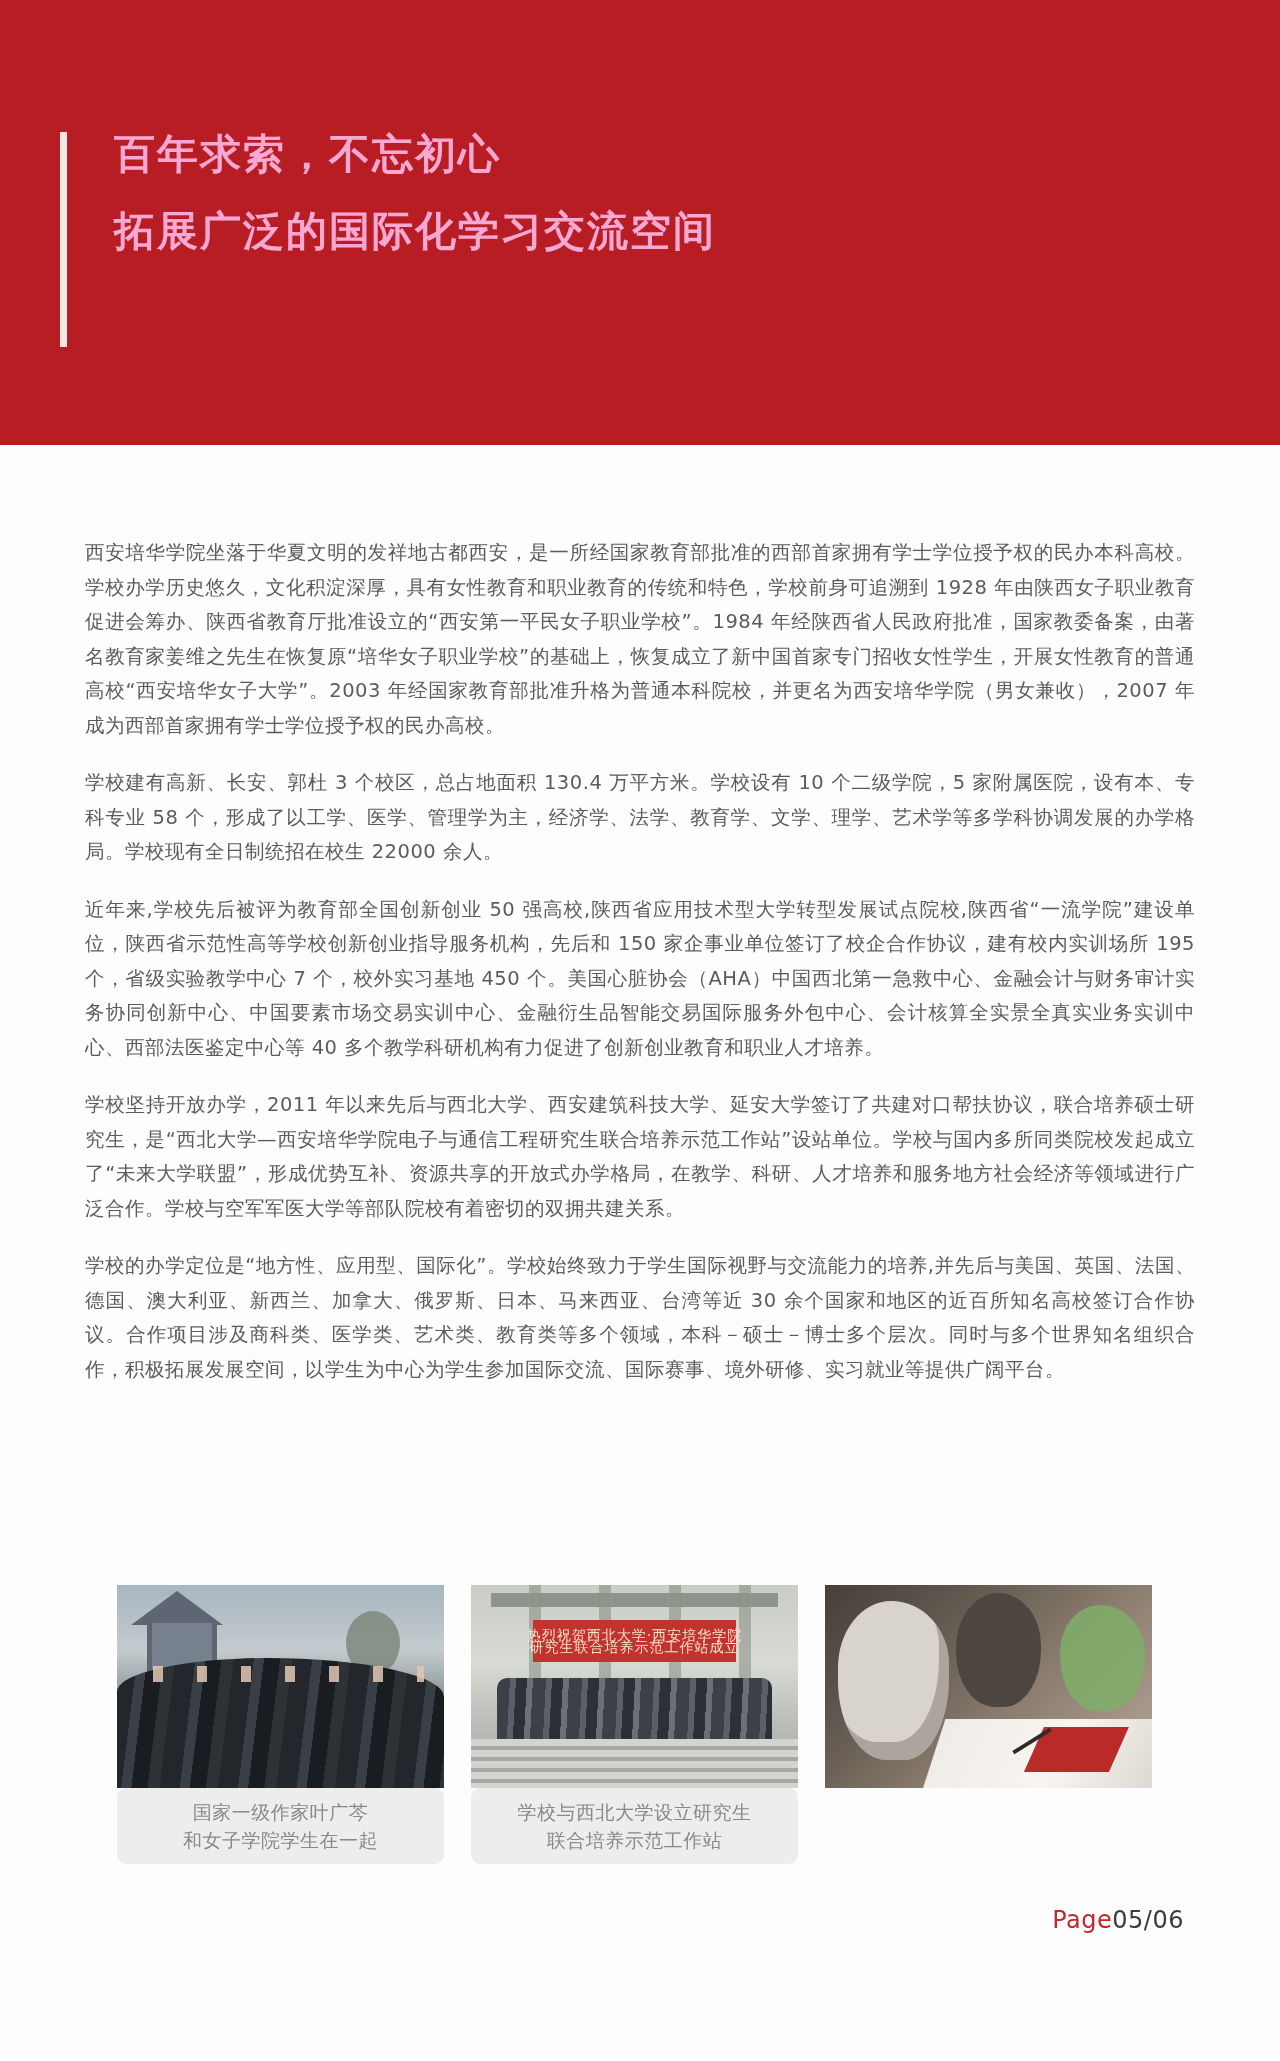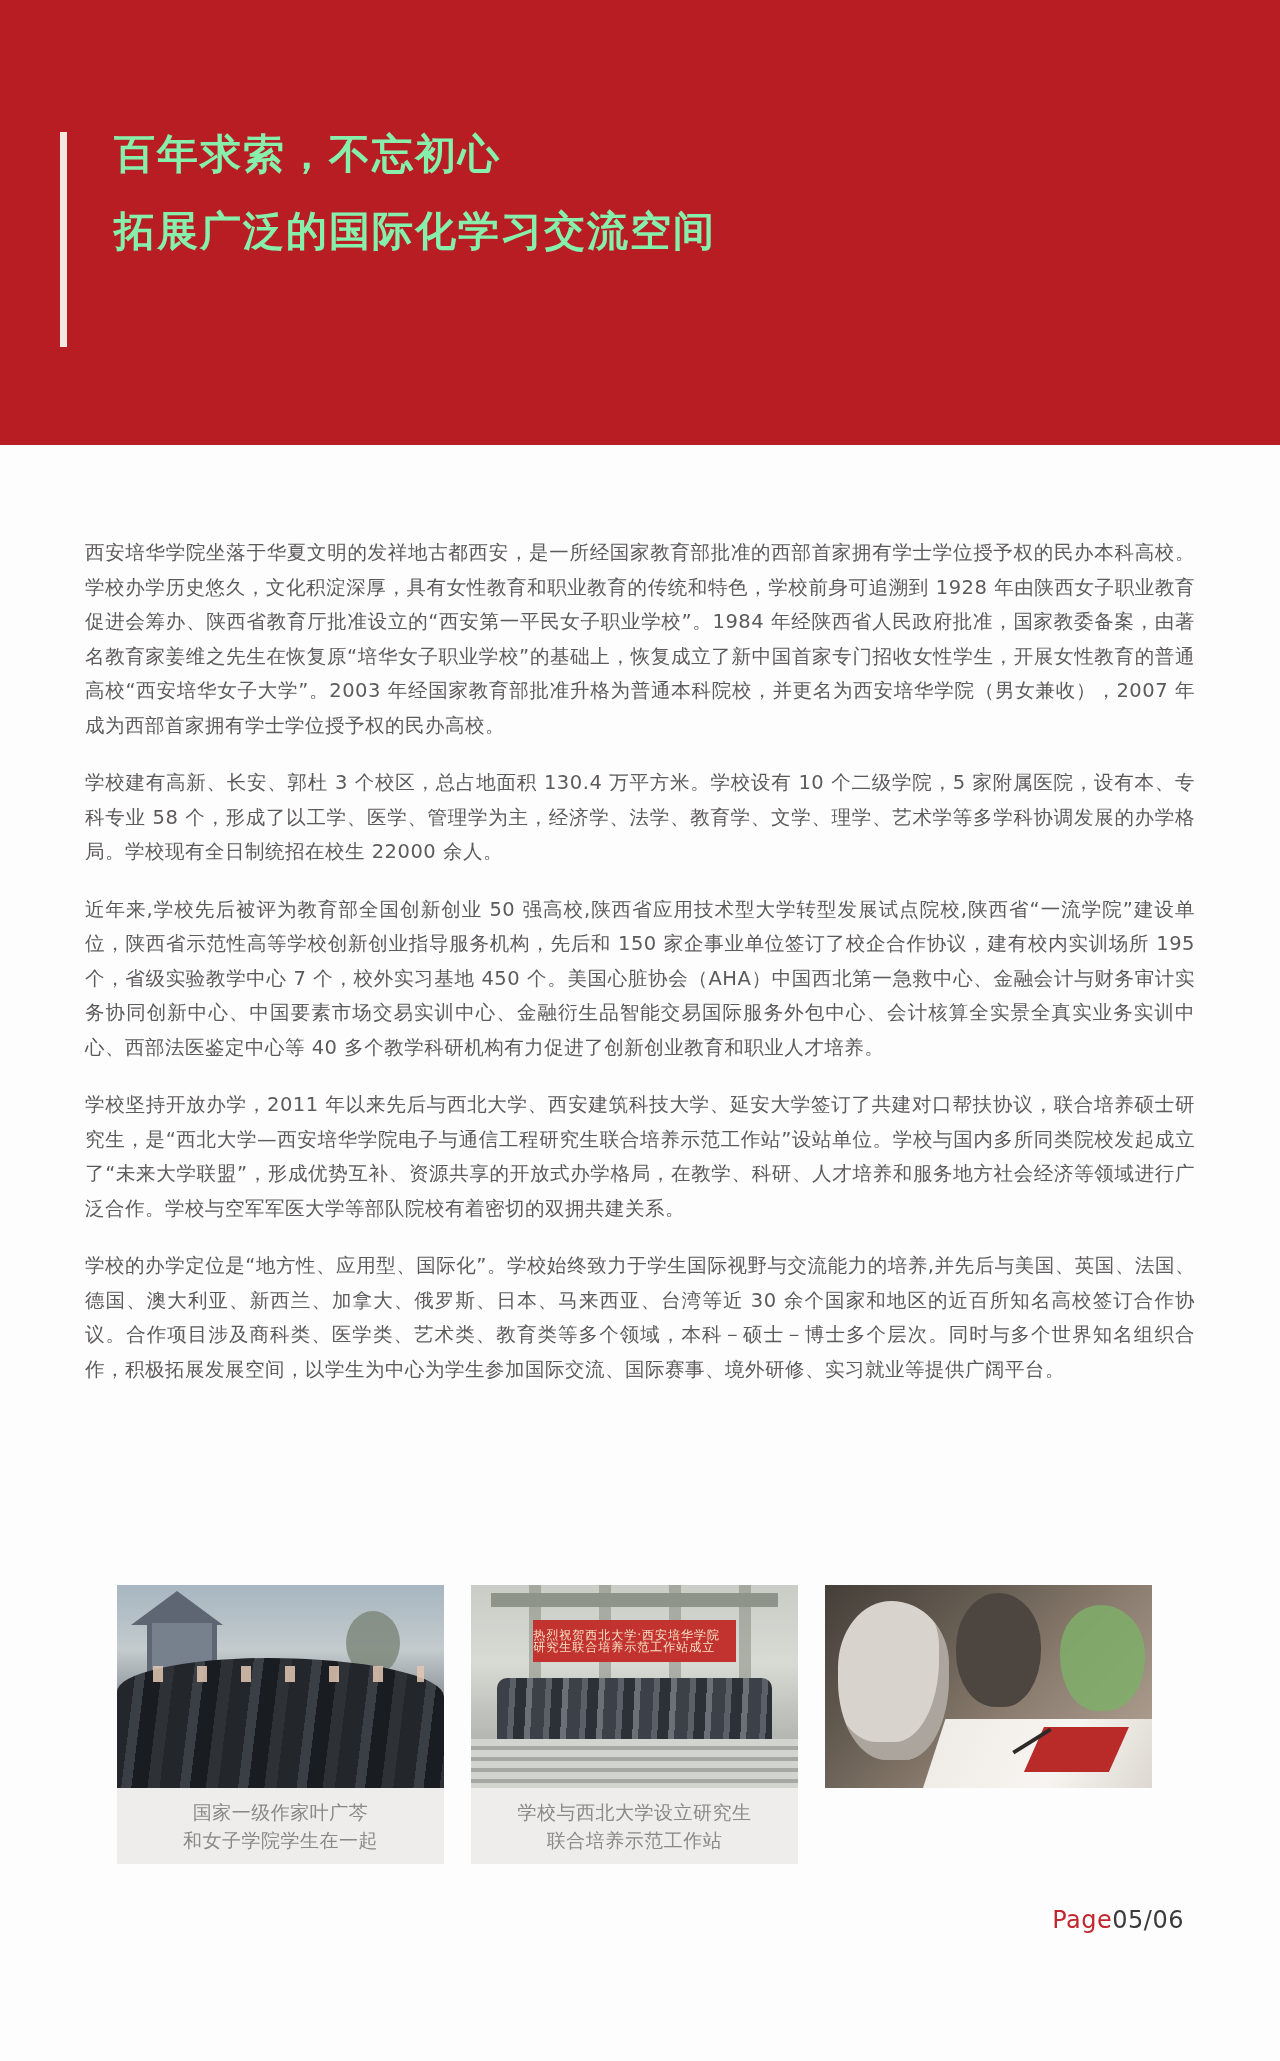--- a/index.html
+++ b/index.html
@@ -13,21 +13,21 @@
   .banner {
     position:absolute; left:0; top:0; width:1280px; height:445px;
     background:#b71d22;
   }
   .accent-bar {
     position:absolute; left:60px; top:132px; width:7px; height:215px;
     background:#f2e9e3;
   }
   .banner-title {
     position:absolute; left:114px; top:116px;
-    color:#86efac; font-size:41px; font-weight:bold;
+    color:#f9a8d4; font-size:41px; font-weight:bold;
     line-height:77px; letter-spacing:2px; white-space:nowrap;
   }
 
   
   .body-text {
     position:absolute; left:85px; top:490px; width:1110px;
     color:#5d5a5a; font-size:19.5px; line-height:34.5px;
     text-align:justify; letter-spacing:0.5px;margin-top:46px;
   }
   .body-text p { margin:0 0 23px 0; }
@@ -39,20 +39,21 @@
   }
   .photo-card { width:327px; }
   .photo {
     width:327px; height:203px; position:relative; overflow:hidden;
   }
   .caption {
     width:327px; height:76px; background:#eeedeb;
     display:flex; flex-direction:column; align-items:center; justify-content:center;
     color:#8b8987; font-size:19px; line-height:28px; text-align:center;
     letter-spacing:0.5px;
+    border-radius:9px;
   }
 
   
   .photo-1 { background:linear-gradient(180deg,#a7b6c0 0%,#c3cbcd 32%,#8d969b 55%,#3c3f44 100%); }
   .pav-roof {
     position:absolute; left:14px; top:6px; width:92px; height:34px;
     background:#5d6672; clip-path:polygon(50% 0,100% 100%,0 100%);
   }
   .pav-body {
     position:absolute; left:30px; top:38px; width:60px; height:66px;
@@ -77,22 +78,22 @@
   .columns-2 {
     position:absolute; left:0; top:0; width:100%; height:72%;
     background:repeating-linear-gradient(90deg,transparent 0 58px,rgba(118,124,112,.45) 58px 70px);
   }
   .lintel-2 {
     position:absolute; left:6%; top:4%; width:88%; height:14px; background:#8e948a;
   }
   .photo-banner {
     position:absolute; left:19%; top:17%; width:62%; height:21%;
     background:#c2332f; color:#f6e3c8;
-    display:flex; flex-direction:column; justify-content:center;
-    font-size:12px; line-height:12px; white-space:nowrap; letter-spacing:1px;
+    display:flex; flex-direction:column; align-items:center; justify-content:center;
+    font-size:14px; line-height:12px; white-space:nowrap; letter-spacing:1px;
   }
   .crowd-2 {
     position:absolute; left:8%; bottom:24%; width:84%; height:30%;
     background:repeating-linear-gradient(93deg,#3c4048 0 13px,#5a5f68 13px 19px,#2c3037 19px 30px,#6b6f76 30px 36px);
     border-radius:10px 10px 0 0;
   }
   .steps-2 {
     position:absolute; left:0; bottom:0; width:100%; height:24%;
     background:repeating-linear-gradient(180deg,#d2d5cf 0 7px,#a6a9a3 7px 11px);
   }

